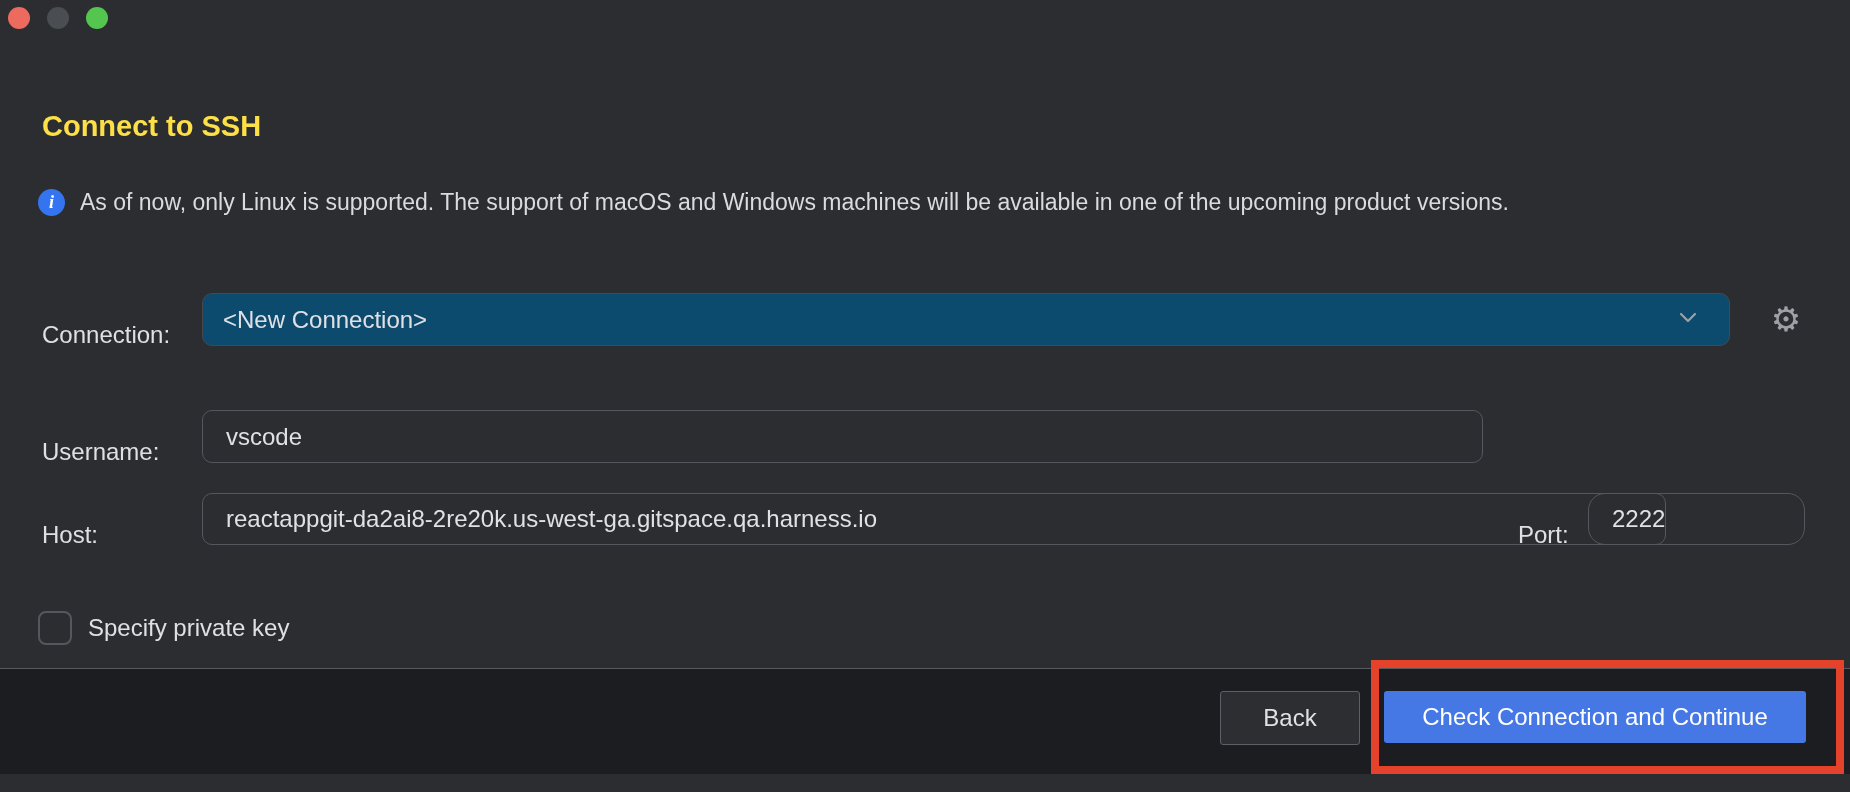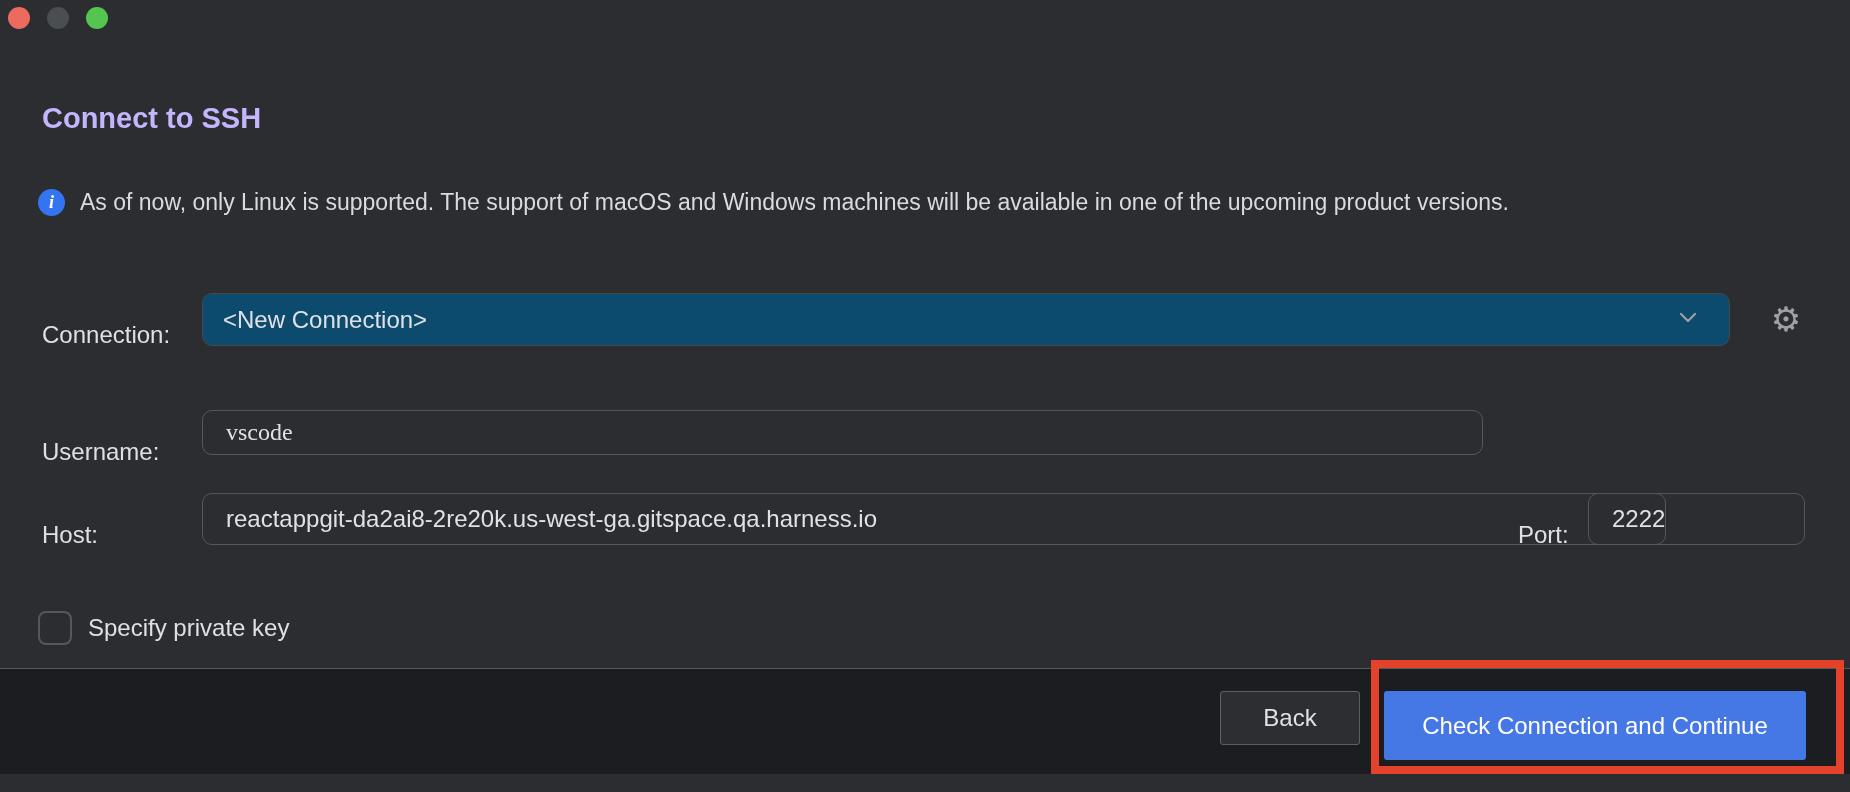--- a/index.html
+++ b/index.html
@@ -8,21 +8,21 @@
     background:#2b2d30;color:#dfe1e5;
     font-family:"Liberation Sans",sans-serif;
   }
   
   .traffic{position:absolute;top:7px;left:8px;display:flex;gap:17px;}
   .light{width:22px;height:22px;border-radius:50%;}
   .light.red{background:#ed6a5f;}
   .light.gray{background:#4a4d51;}
   .light.green{background:#54c64f;}
 
-  .title{position:absolute;left:42px;top:102px;font-size:29px;font-weight:bold;color:#c4b5fd;}
+  .title{position:absolute;left:42px;top:110px;font-size:29px;font-weight:bold;color:#fde047;}
 
   
   .info{position:absolute;left:38px;top:186px;display:flex;gap:15px;align-items:flex-start;}
   .info-icon{flex:0 0 auto;width:27px;height:27px;border-radius:50%;background:#3574f0;color:#fff;
     display:flex;align-items:center;justify-content:center;margin-top:3px;
     font-family:"Liberation Serif",serif;font-size:18px;font-weight:bold;font-style:italic;}
   .info-text{font-size:23px;line-height:33px;color:#d9dbdf;}
 
   .field-label{position:absolute;left:42px;font-size:24px;color:#dee0e4;margin-top:15px;}
 
@@ -30,36 +30,36 @@
     background:#0c4a6e;border:1px solid #46484d;border-radius:10px;
     display:flex;align-items:center;padding:0 20px;font-size:24px;color:#dfe1e5;cursor:pointer;}
   .combo .chev{margin-left:auto;flex:0 0 auto;margin-right:8px;}
 
   .gear{position:absolute;left:1766px;top:299px;width:40px;height:40px;display:flex;
     align-items:center;justify-content:center;font-size:34px;color:#9da1a7;cursor:pointer;}
 
   .tinput{position:absolute;box-sizing:border-box;background:transparent;
     border:1px solid #54575d;border-radius:10px;display:flex;align-items:center;
     padding:0 23px;font-size:24px;color:#dfe1e5;}
-  .tinput.username{left:202px;top:410px;width:1281px;height:45px;font-family:Liberation Serif, serif;}
+  .tinput.username{left:202px;top:410px;width:1281px;height:53px;}
   .tinput.host{left:202px;top:493px;width:1464px;height:52px;}
-  .tinput.port{left:1588px;top:493px;width:217px;height:52px;}
+  .tinput.port{left:1588px;top:493px;width:217px;height:52px;border-radius:17px;}
 
   .checkbox{position:absolute;left:38px;top:611px;width:34px;height:34px;box-sizing:border-box;
     border:2px solid #54575d;border-radius:8px;background:transparent;cursor:pointer;}
   .checkbox-label{position:absolute;left:88px;top:614px;font-size:24px;color:#dee0e4;}
 
   
   .footer{position:absolute;left:0;top:668px;width:1850px;height:105px;
     background:#1b1d20;border-top:1px solid #57595b;box-sizing:content-box;}
   .btn{position:absolute;box-sizing:border-box;border-radius:3px;font-size:24px;
     display:flex;align-items:center;justify-content:center;cursor:pointer;}
   .btn.back{left:1220px;top:691px;width:140px;height:54px;background:#2c2e32;
     border:1px solid #5c5f66;color:#dfe1e5;}
-  .btn.primary{left:1384px;top:691px;width:422px;height:69px;background:#4577e5;
+  .btn.primary{left:1384px;top:691px;width:422px;height:52px;background:#4577e5;
     border:none;color:#ffffff;}
 
   .annotation{position:absolute;left:1371px;top:660px;width:473px;height:114px;
     box-sizing:border-box;border:8px solid #e4422a;pointer-events:none;z-index:10;}
 </style>
 </head>
 <body>
 
 <div class="stage">
 

